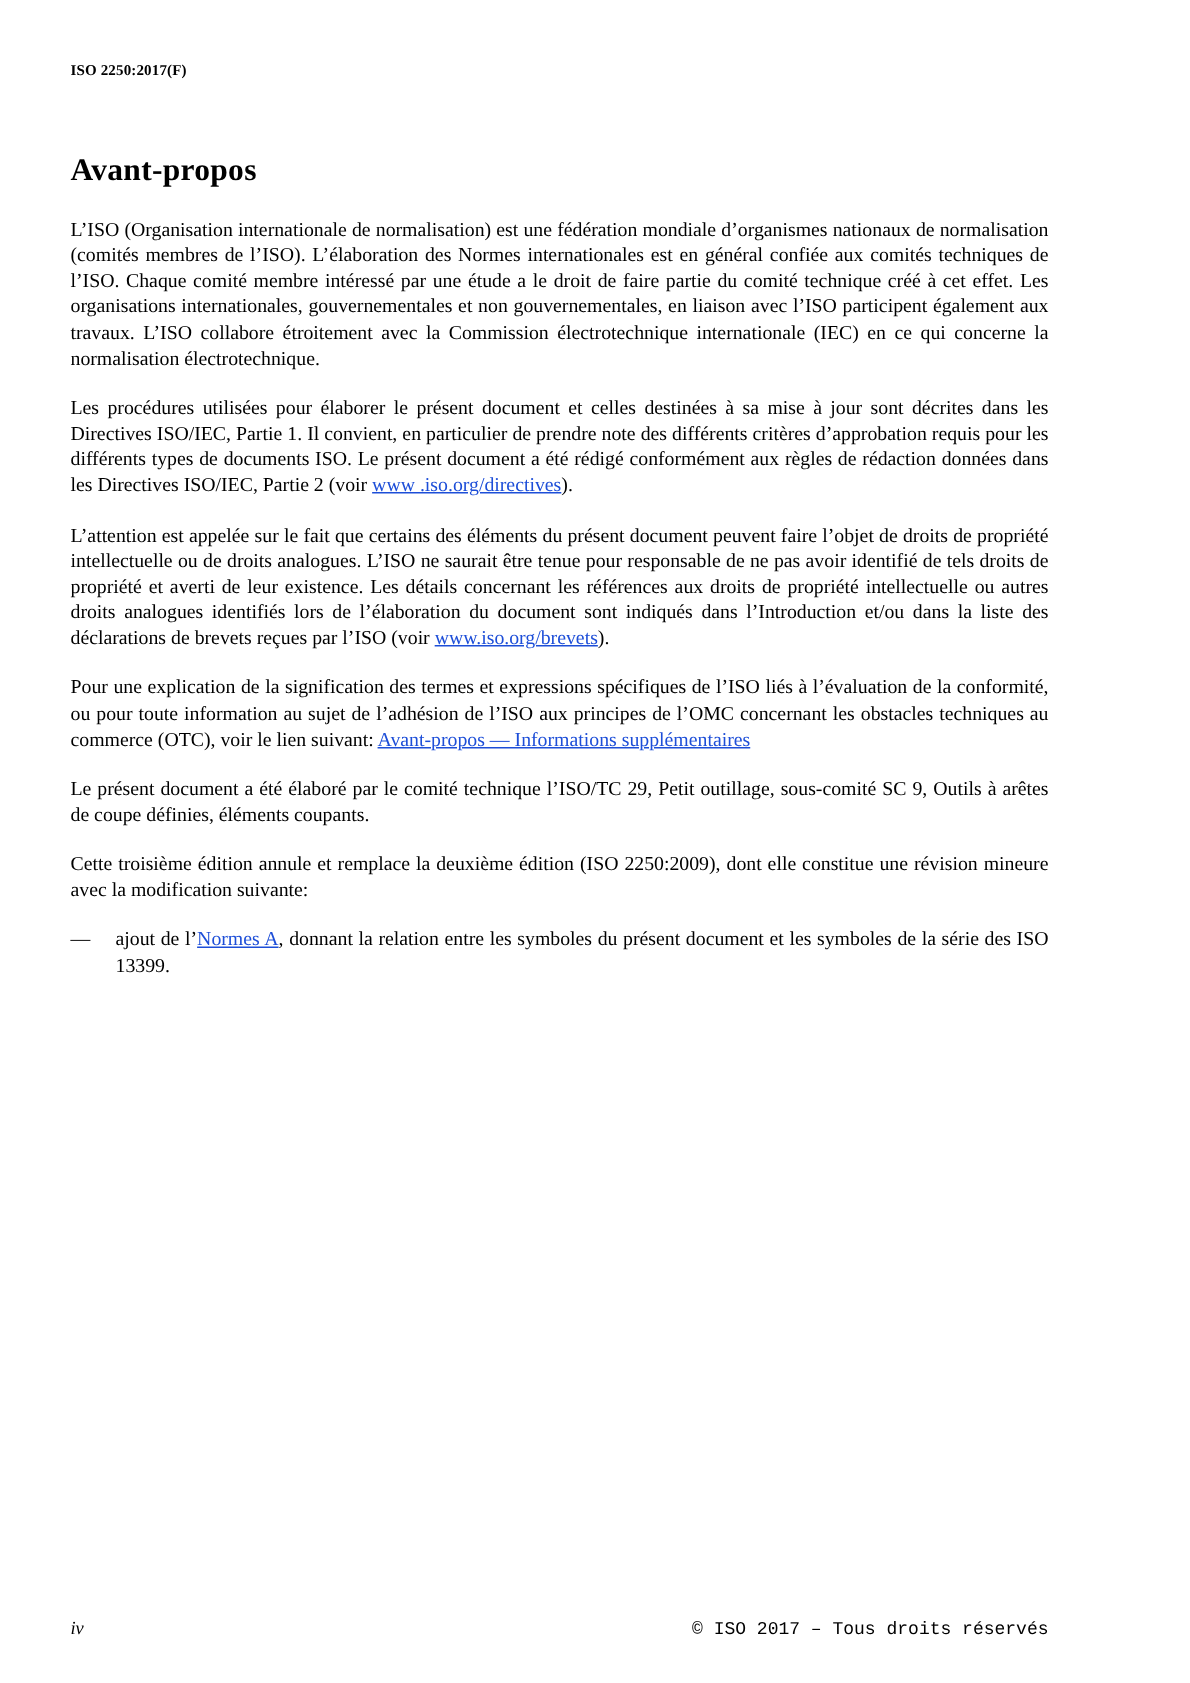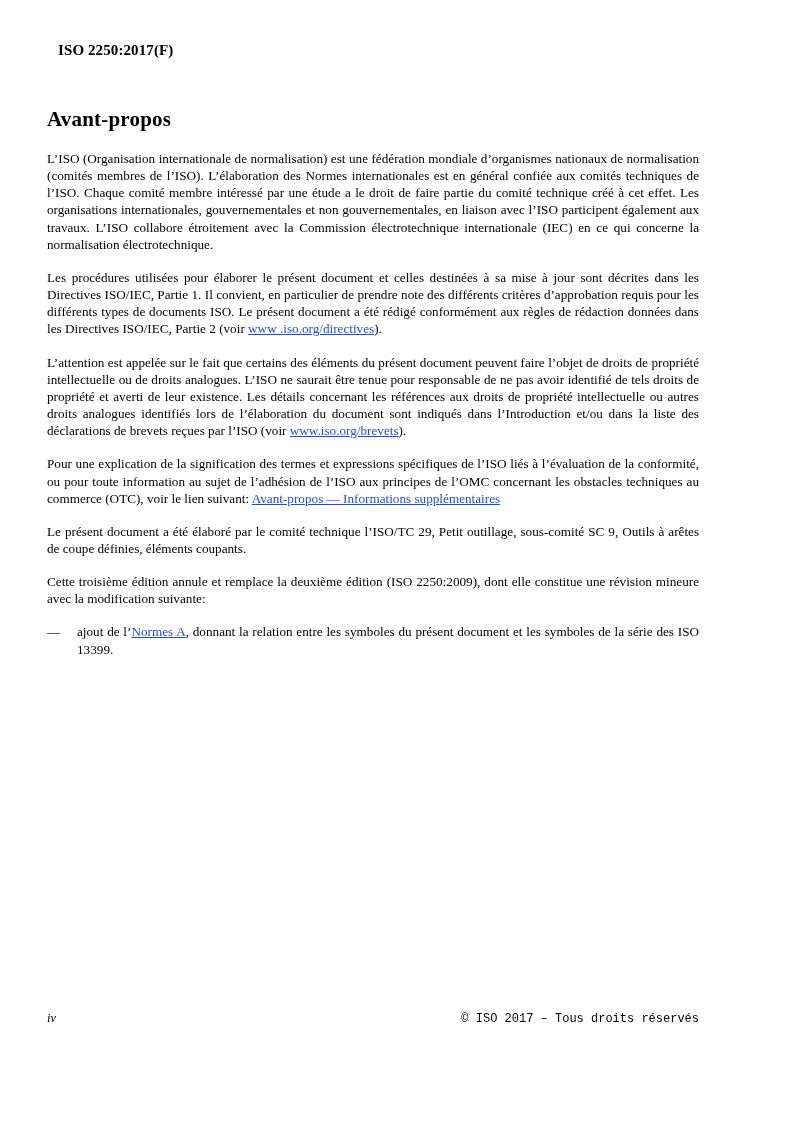--- a/index.html
+++ b/index.html
@@ -21,24 +21,24 @@
     height: 1122px;
     box-sizing: border-box;
   }
   .content {
     position: absolute;
     left: 47px;
     top: 42px;
     width: 652px;
   }
   .doc-id {
-    font-size: 15px;
+    font-size: 10px;
     font-weight: bold;
     letter-spacing: 0.1px;
-    margin: 0 0 0 11px;
+    margin: 0 0 0 0;
   }
   .title {
     font-size: 21px;
     font-weight: bold;
     margin: 48px 0 18px 0;
     letter-spacing: 0.2px;
   }
   p.para {
     font-size: 13.2px;
     line-height: 1.30;
@@ -63,21 +63,21 @@
   .dash {
     width: 30px;
     flex: 0 0 30px;
   }
   .list-text {
     flex: 1 1 auto;
   }
   .footer {
     position: absolute;
     left: 47px;
-    top: 1011px;
+    top: 1078px;
     width: 652px;
     font-size: 12.3px;
     display: flex;
     justify-content: space-between;
     align-items: flex-end;
   }
   .footer .page-num {
     font-style: italic;
   }
   .footer .copyright {

